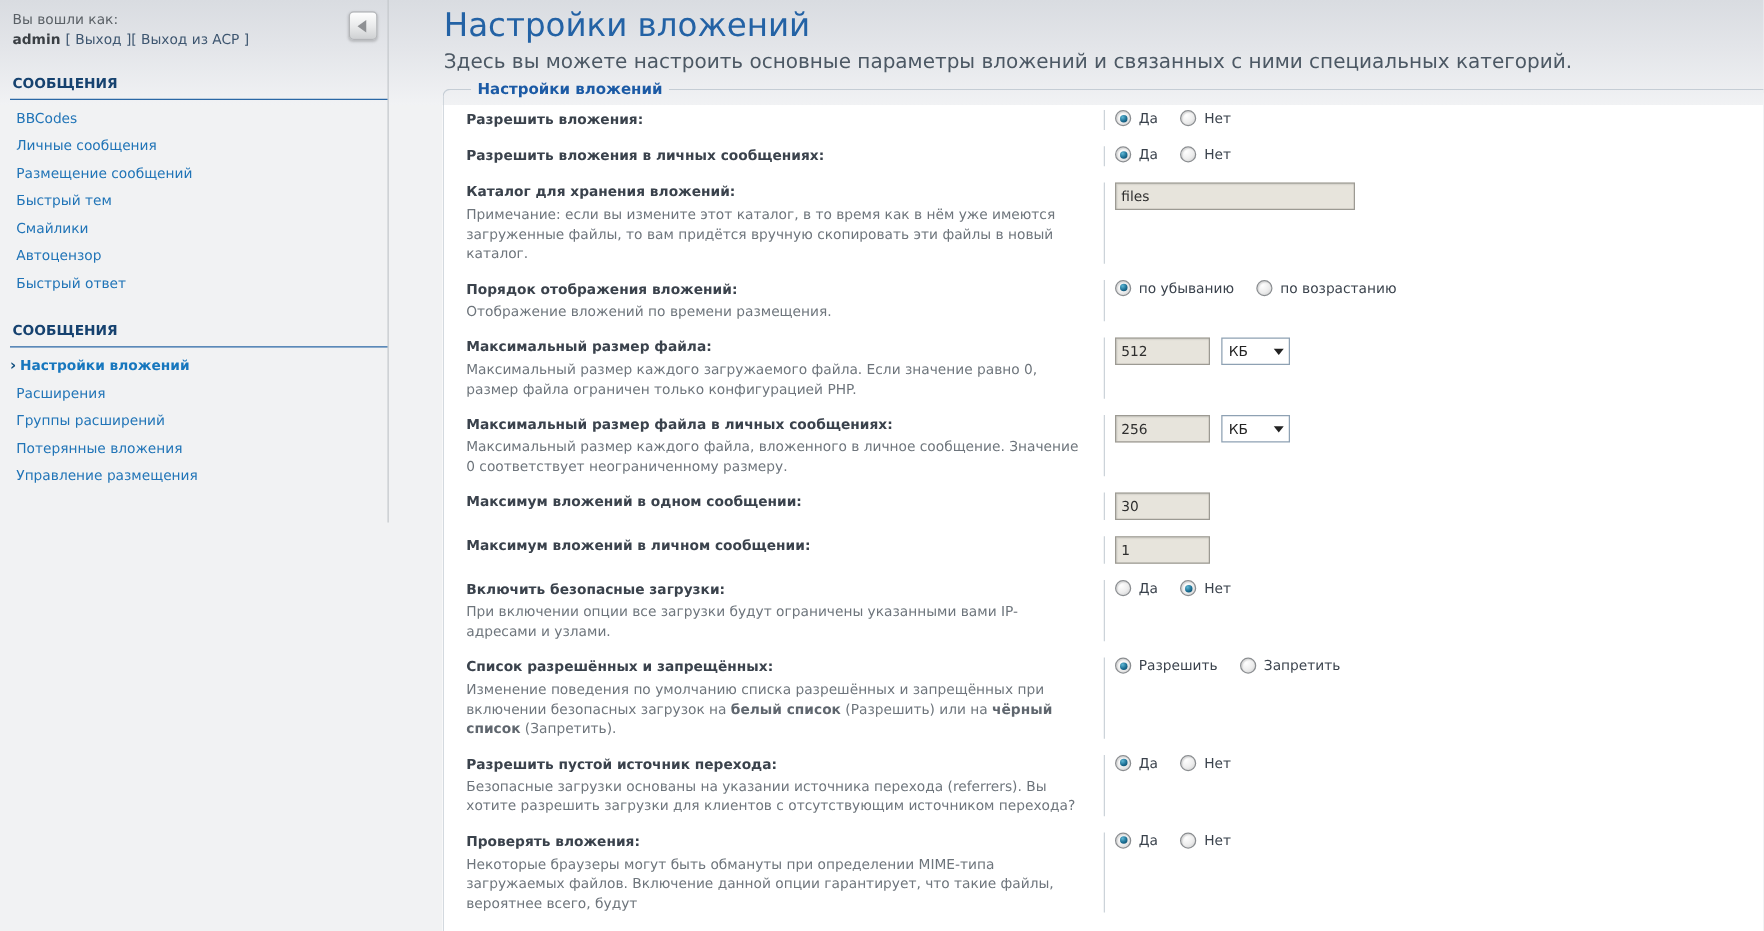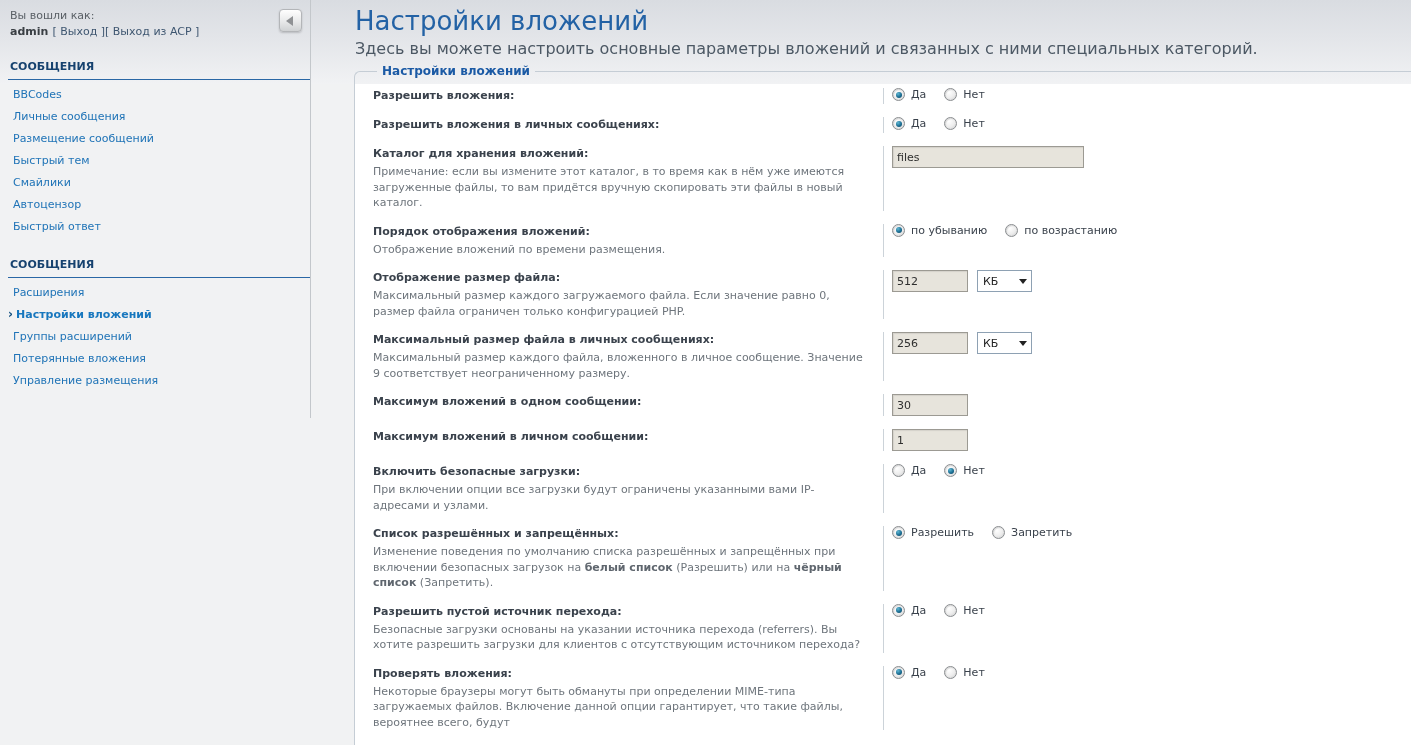--- a/index.html
+++ b/index.html
@@ -133,22 +133,22 @@
           <li class="menu-item"><span class="menu-link">Размещение сообщений</span></li>
           <li class="menu-item"><span class="menu-link">Быстрый тем</span></li>
           <li class="menu-item"><span class="menu-link">Смайлики</span></li>
           <li class="menu-item"><span class="menu-link">Автоцензор</span></li>
           <li class="menu-item"><span class="menu-link">Быстрый ответ</span></li>
         </ul>
       </div>
       <div class="menu-section">
         <div class="menu-title">СООБЩЕНИЯ</div>
         <ul class="menu-list">
+          <li class="menu-item active"><span class="arrow">›</span><span class="menu-link">Настройки вложений</span></li>
           <li class="menu-item"><span class="menu-link">Расширения</span></li>
-          <li class="menu-item active"><span class="arrow">›</span><span class="menu-link">Настройки вложений</span></li>
           <li class="menu-item"><span class="menu-link">Группы расширений</span></li>
           <li class="menu-item"><span class="menu-link">Потерянные вложения</span></li>
           <li class="menu-item"><span class="menu-link">Управление размещения</span></li>
         </ul>
       </div>
     </div>
 </div>
 
 <div class="main">
   <h1 class="page-title">Настройки вложений</h1>
@@ -206,35 +206,35 @@
               <span class="radio-label">по убыванию</span>
             </label>
             <label class="radio-wrap">
               <span class="radio"></span>
               <span class="radio-label">по возрастанию</span>
             </label>
           </div>
         </div>
         <div class="row">
           <div class="dt">
-            <div class="label">Отображение размер файла:</div>
+            <div class="label">Максимальный размер файла:</div>
             <div class="note">Максимальный размер каждого загружаемого файла. Если значение равно 0, размер файла ограничен только конфигурацией PHP.</div>
           </div>
           <div class="dd">
             <input type="text" class="txt narrow" value="512" style="">
             <span class="select">
               <span class="select-value">КБ</span>
               <span class="select-arrow"></span>
             </span>
           </div>
         </div>
         <div class="row">
           <div class="dt">
             <div class="label">Максимальный размер файла в личных сообщениях:</div>
-            <div class="note">Максимальный размер каждого файла, вложенного в личное сообщение. Значение 9 соответствует неограниченному размеру.</div>
+            <div class="note">Максимальный размер каждого файла, вложенного в личное сообщение. Значение 0 соответствует неограниченному размеру.</div>
           </div>
           <div class="dd">
             <input type="text" class="txt narrow" value="256" style="">
             <span class="select">
               <span class="select-value">КБ</span>
               <span class="select-arrow"></span>
             </span>
           </div>
         </div>
         <div class="row">

